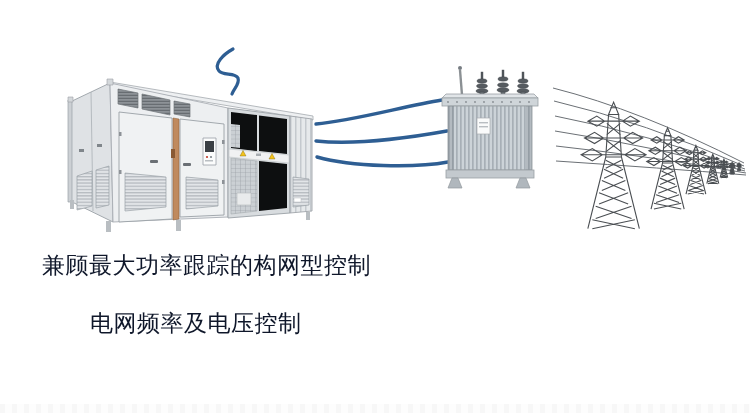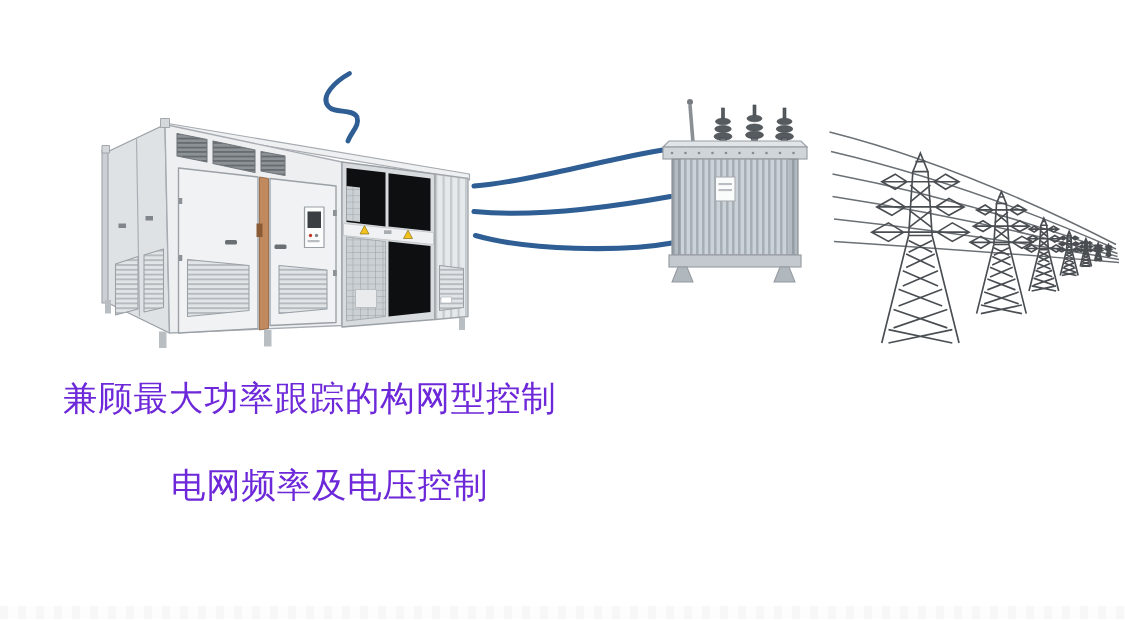--- a/index.html
+++ b/index.html
@@ -1,22 +1,22 @@
 <!DOCTYPE html>
 <html><head>
 <meta charset="utf-8">
 <style>
   html,body{margin:0;padding:0;background:#fff;}
   .stage{position:relative;width:750px;height:413px;background:#ffffff;overflow:hidden;
          font-family:"Liberation Serif","DejaVu Serif",serif;}
   .scene-svg{position:absolute;left:0;top:0;}
-  .feature{position:absolute;font-size:23px;line-height:1.2;color:#6d28d9;
+  .feature{position:absolute;font-size:23px;line-height:1.2;color:#0f172a;
            white-space:nowrap;letter-spacing:0.5px;font-weight:400;}
   .feature-1{left:42px;top:252px;}
-  .feature-2{left:114px;top:310px;}
+  .feature-2{left:90px;top:310px;}
   .feature-3{left:137px;top:364px;}
   .crop-artifact{position:absolute;left:0;bottom:0;width:750px;height:9px;opacity:.5;
     background:repeating-linear-gradient(90deg,#efefef 0 5px,#fbfbfb 5px 12px);}
 </style>
 </head>
 <body>
 
 <div class="stage">
 
 <svg class="scene-svg" width="750" height="413" viewBox="0 0 750 413">

